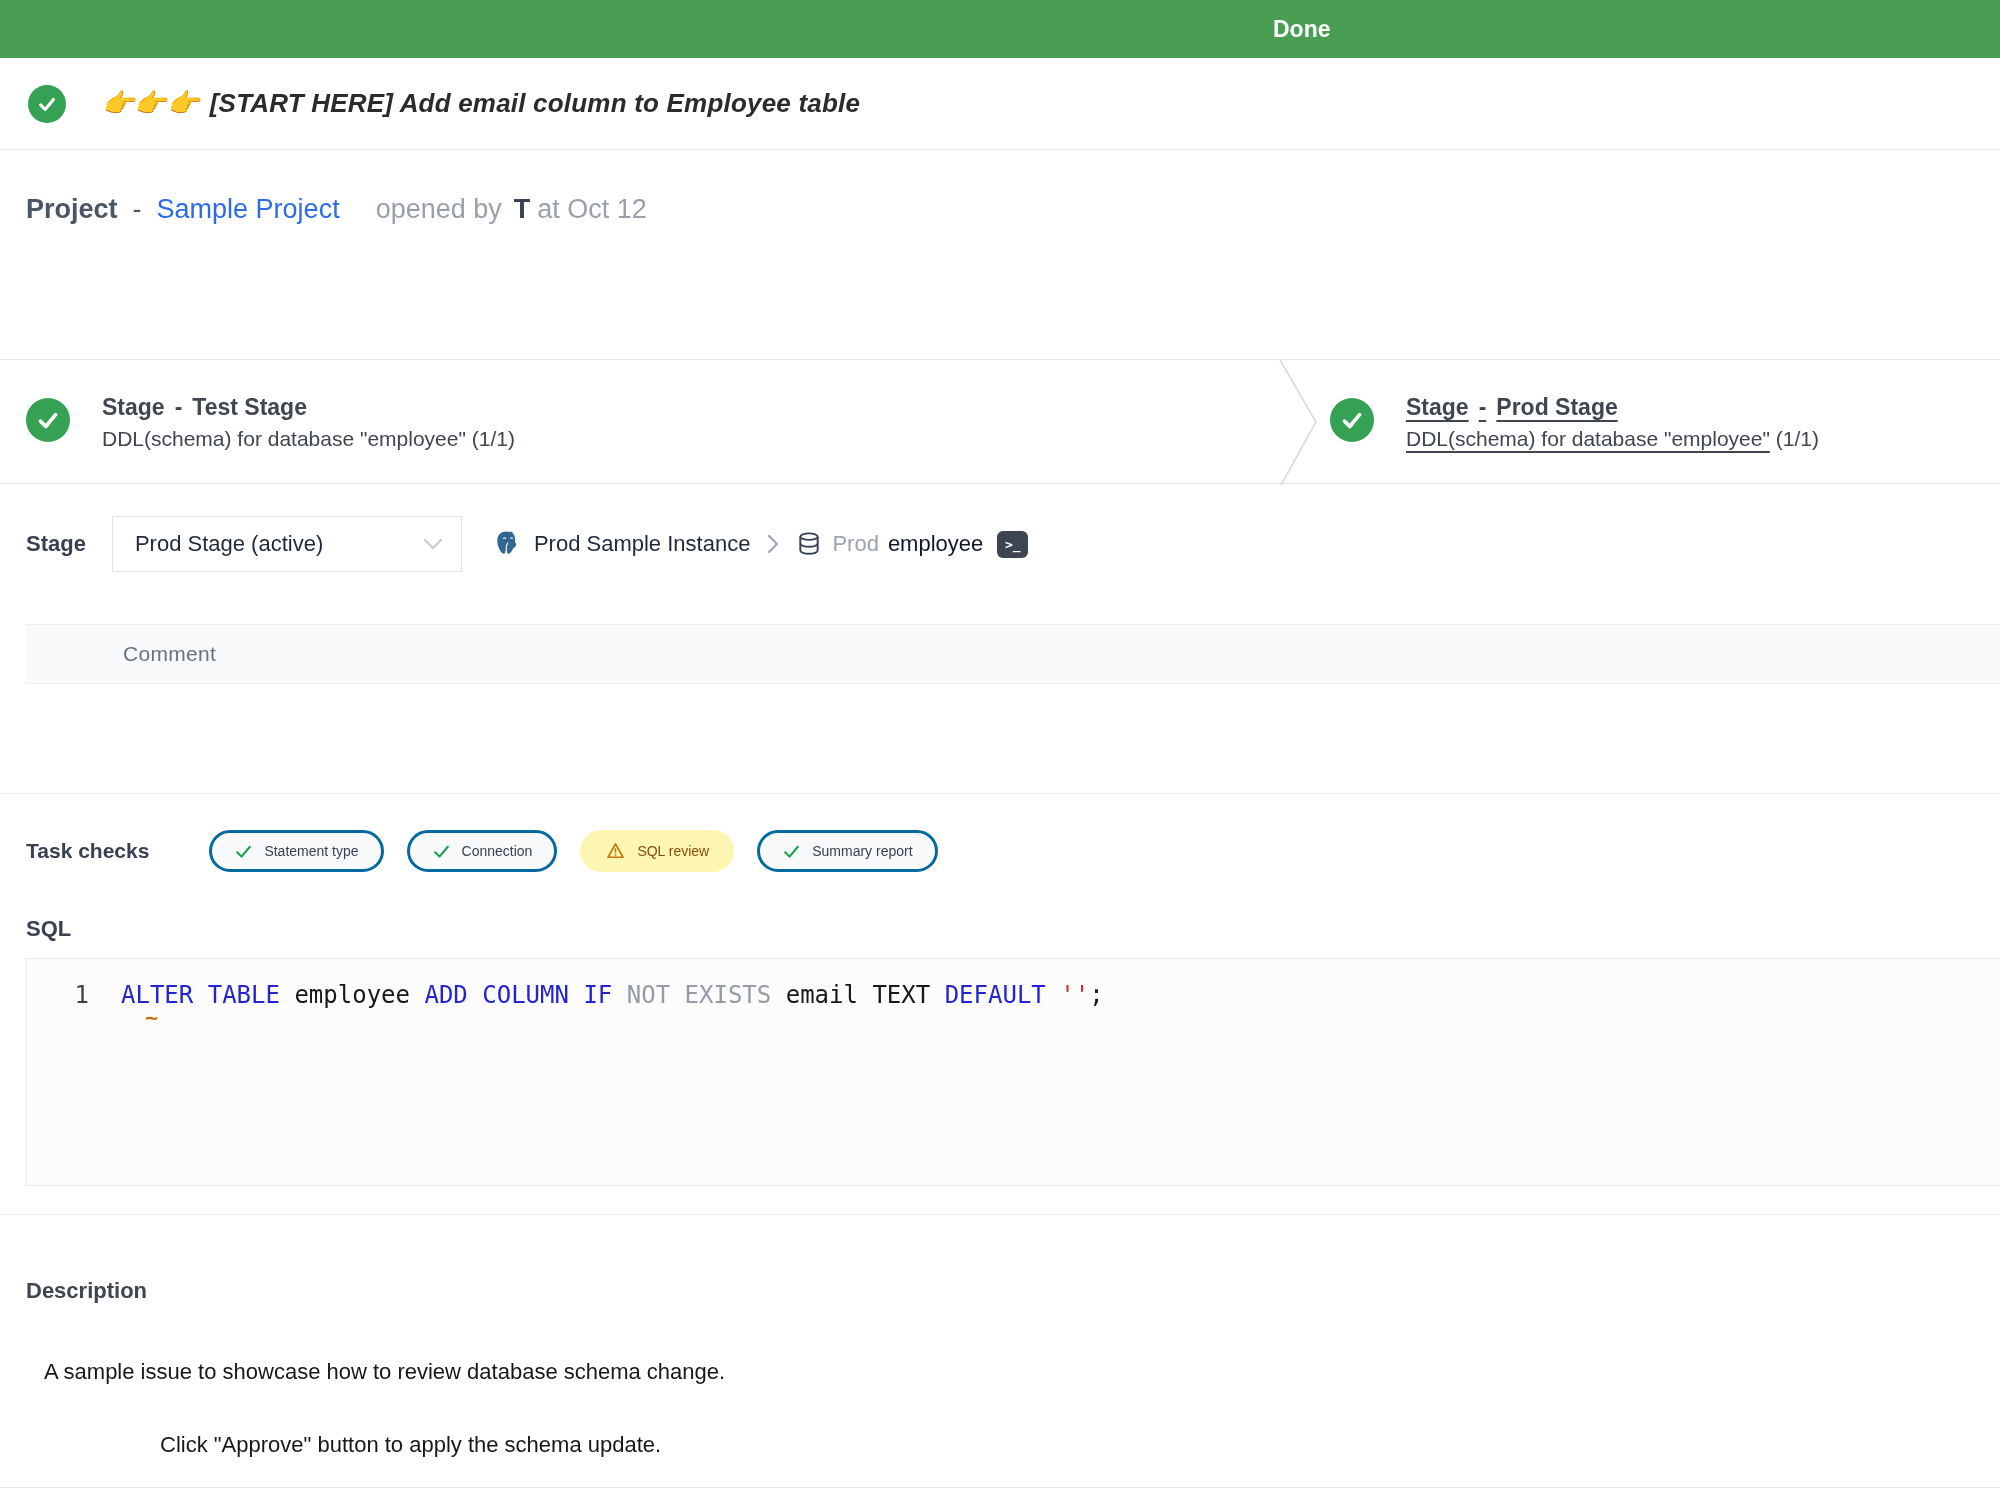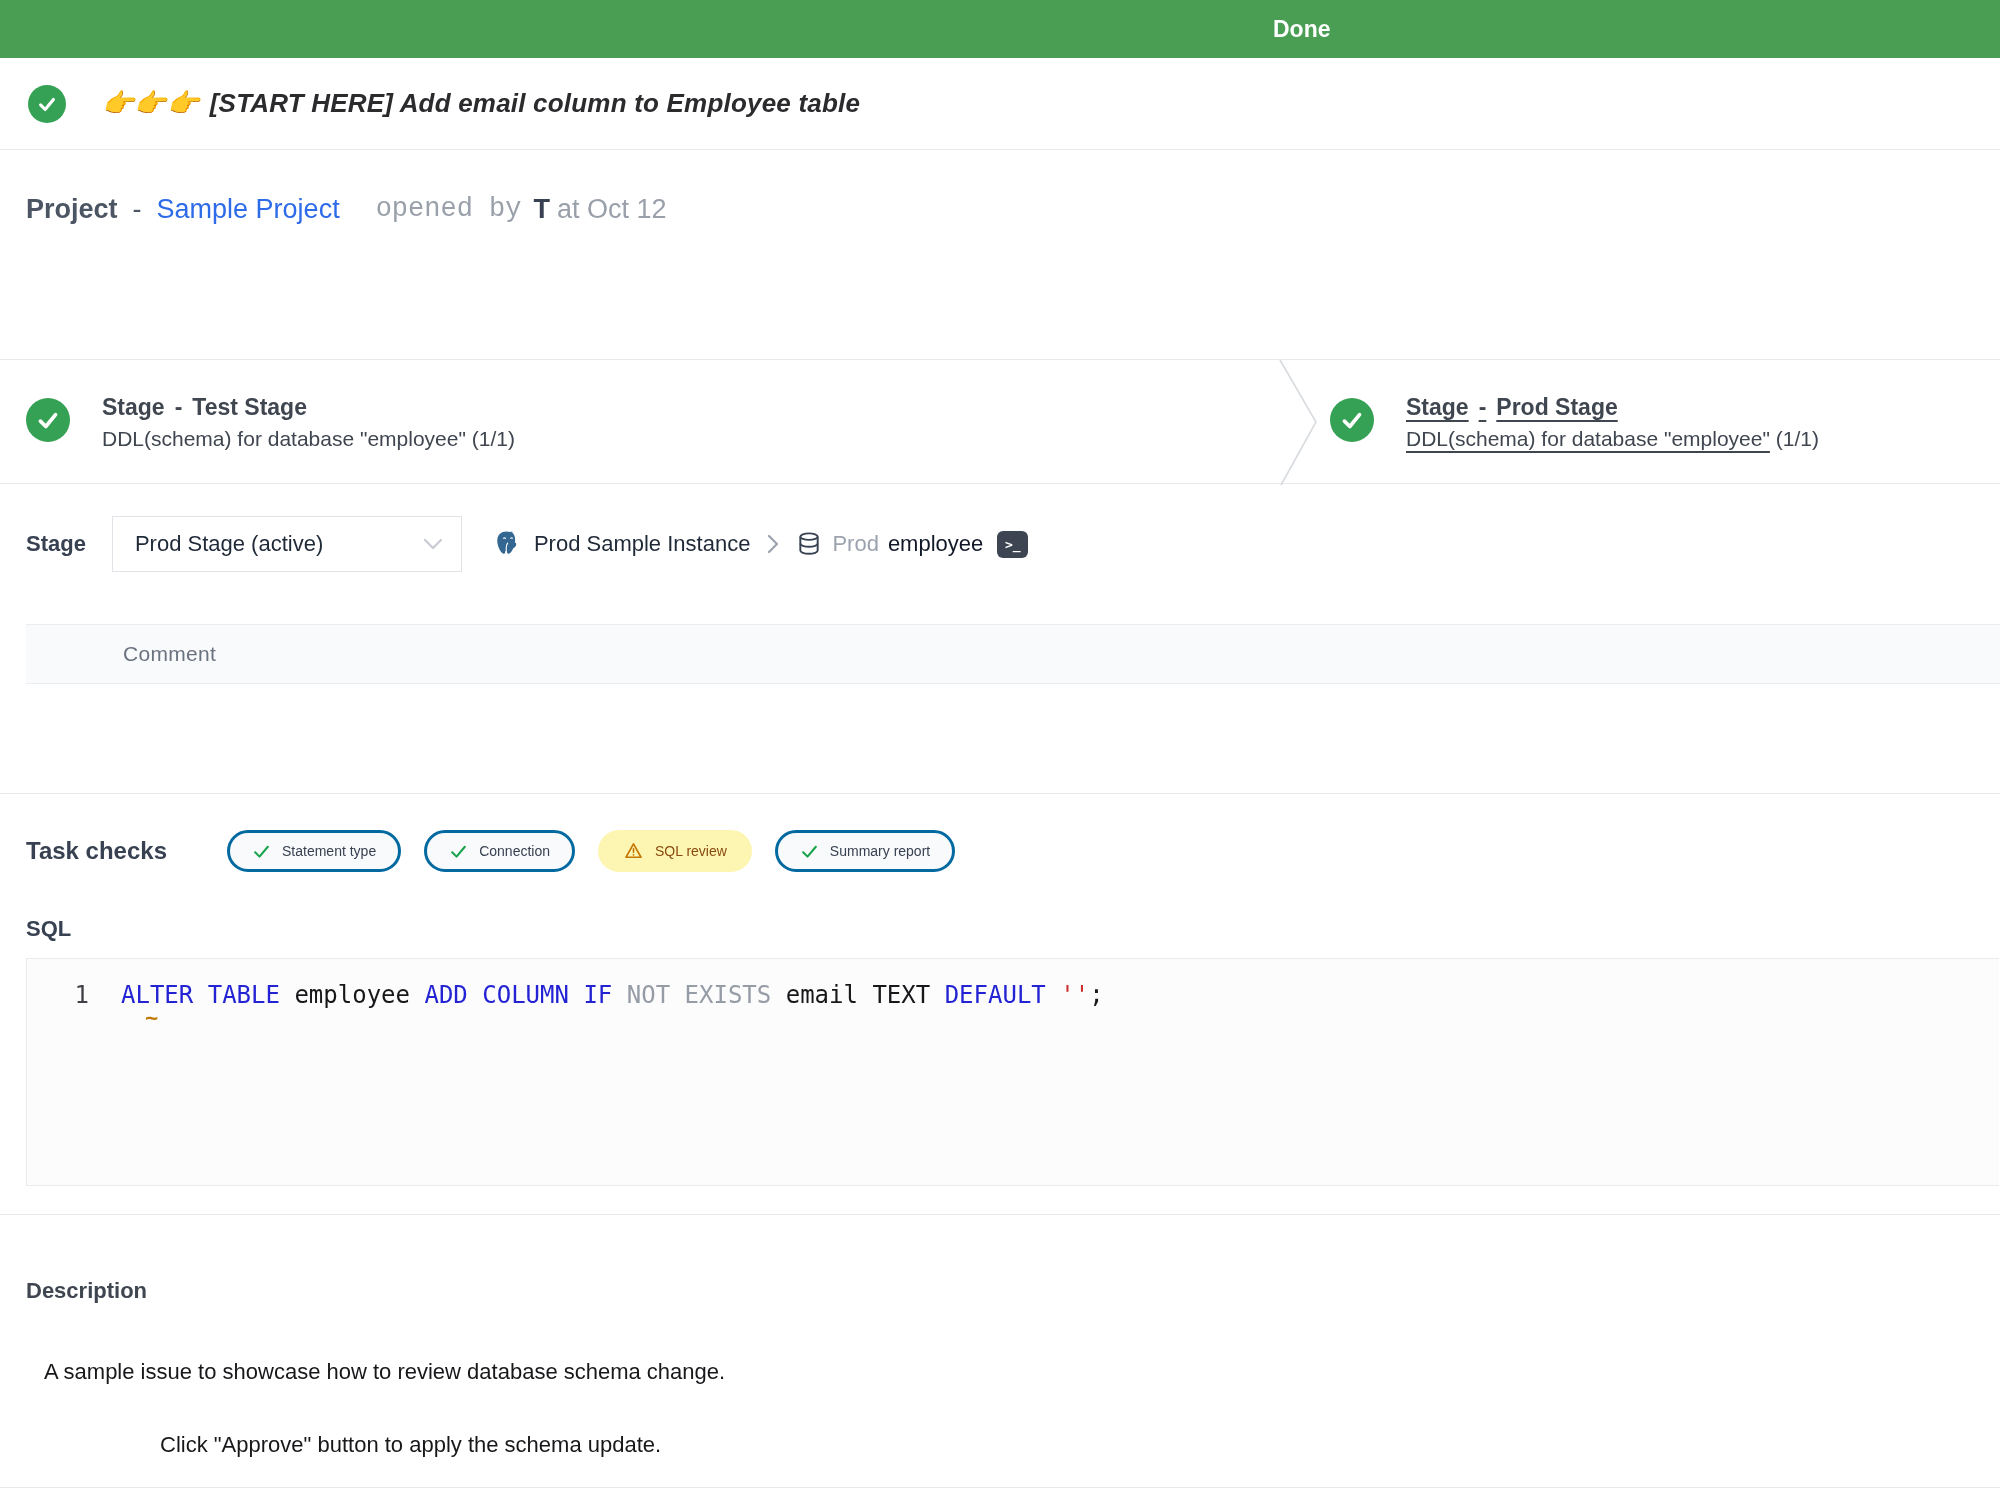--- a/index.html
+++ b/index.html
@@ -21,21 +21,21 @@
                 display:flex;align-items:center;padding-left:28px;box-sizing:border-box;font-style:italic;}
   .issue-header .check-circle{width:38px;height:38px;}
   .issue-title{margin:0 0 0 36px;font-size:26px;font-weight:700;color:#2b2b2e;letter-spacing:.2px;}
   .issue-title .emoji{margin-right:10px;}
 
   
   .project-row{position:absolute;top:186px;left:26px;height:46px;display:flex;align-items:center;font-size:27px;}
   .project-row .lbl{color:#4b5563;font-weight:600;}
   .project-row .dash{color:#4b5563;margin:0 15px;}
   .project-row .muted{color:#9aa0aa;}
-  .project-row .opened{margin-left:36px;font-family:Liberation Mono, monospace;}
+  .project-row .opened{margin-left:36px;}
   .project-row .creator{color:#374151;font-weight:600;margin:0 7px 0 12px;}
 
   
   .stage-band{position:absolute;top:359px;left:0;width:2000px;height:125px;
               border-top:1px solid #e8eaee;border-bottom:1px solid #e8eaee;box-sizing:border-box;}
   .stage-group{position:absolute;top:38px;display:flex;gap:32px;}
   .stage-group .check-circle{width:44px;height:44px;}
   .stage-text{display:flex;flex-direction:column;gap:6px;margin-top:-4px;}
   .stage-title{font-size:23px;font-weight:600;color:#3f4650;}
   .stage-sub{font-size:21px;color:#3f4650;}
@@ -63,21 +63,21 @@
   .comment-table{position:absolute;top:624px;left:26px;width:1974px;border-top:1px solid #ebedf0;}
   .comment-head{height:58px;background:#f9fafb;border-bottom:1px solid #ebedf0;
                 display:flex;align-items:center;padding-left:97px;color:#6b7280;font-size:21px;letter-spacing:.3px;}
   .comment-row{height:68px;background:#fff;border-bottom:1px solid #ebedf0;
                display:flex;align-items:center;padding-left:32px;font-size:22px;color:#1f2937;}
   .comment-row .check-circle{width:34px;height:34px;margin-right:31px;}
   .comment-row .link{margin-left:14px;}
 
   
   .task-checks{position:absolute;top:830px;left:26px;height:42px;display:flex;align-items:center;}
-  .task-checks-label{font-size:24px;font-weight:600;color:#374151;margin-right:60px;}
+  .task-checks-label{font-size:21px;font-weight:600;color:#374151;margin-right:60px;}
   .pill{height:42px;border-radius:21px;display:flex;align-items:center;gap:11px;padding:0 22px;
         font-size:14px;color:#374151;background:#f9fafb;border:3px solid #0369a1;margin-right:23px;
         box-sizing:border-box;cursor:pointer;}
   .pill.warning{background:#fdf6b2;border-color:#fdf6b2;color:#8a4b10;}
 
   
   .sql-label{position:absolute;top:916px;left:26px;font-size:22px;font-weight:700;color:#374151;}
   .sql-block{position:absolute;top:958px;left:26px;width:1973px;height:228px;background:#fcfcfd;
              border:1px solid #e8eaee;border-right:none;box-sizing:border-box;}
   .code-line{position:absolute;top:20px;left:0;display:flex;white-space:pre;

